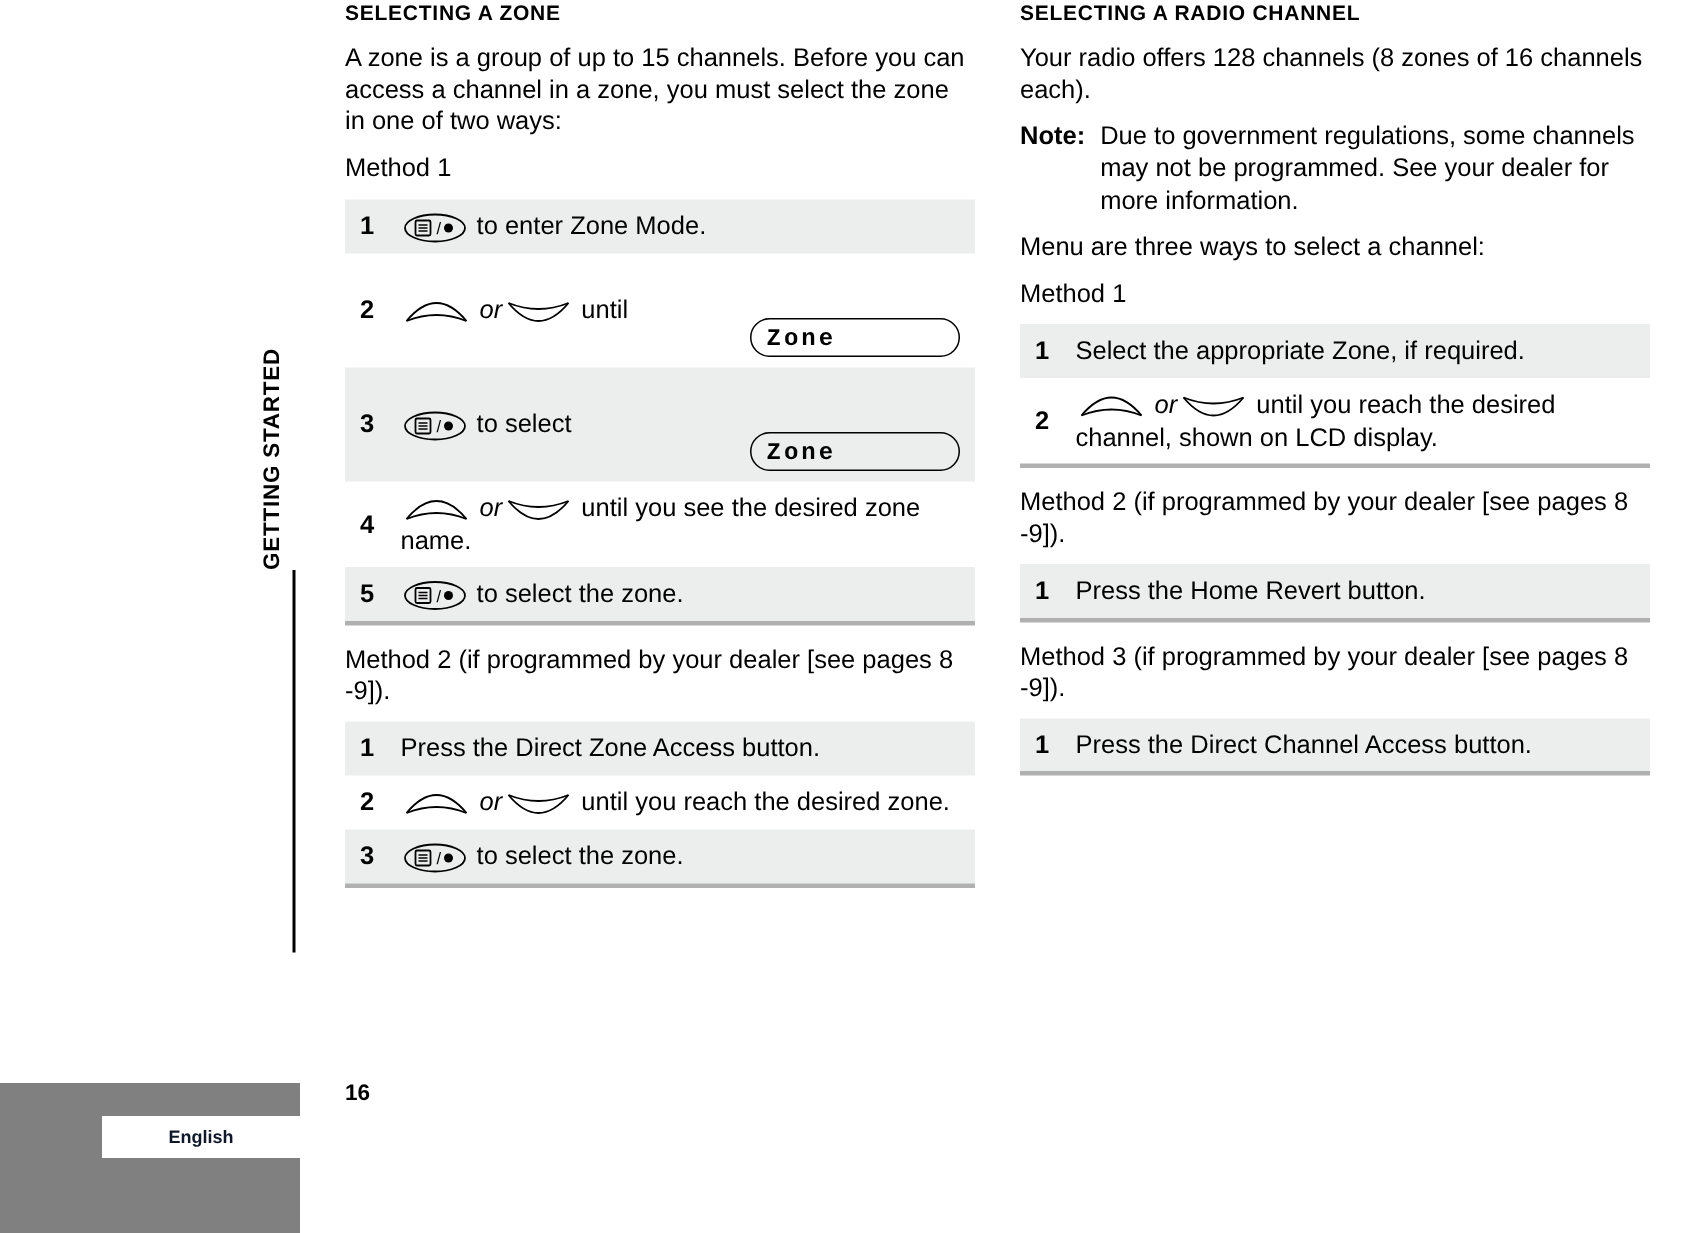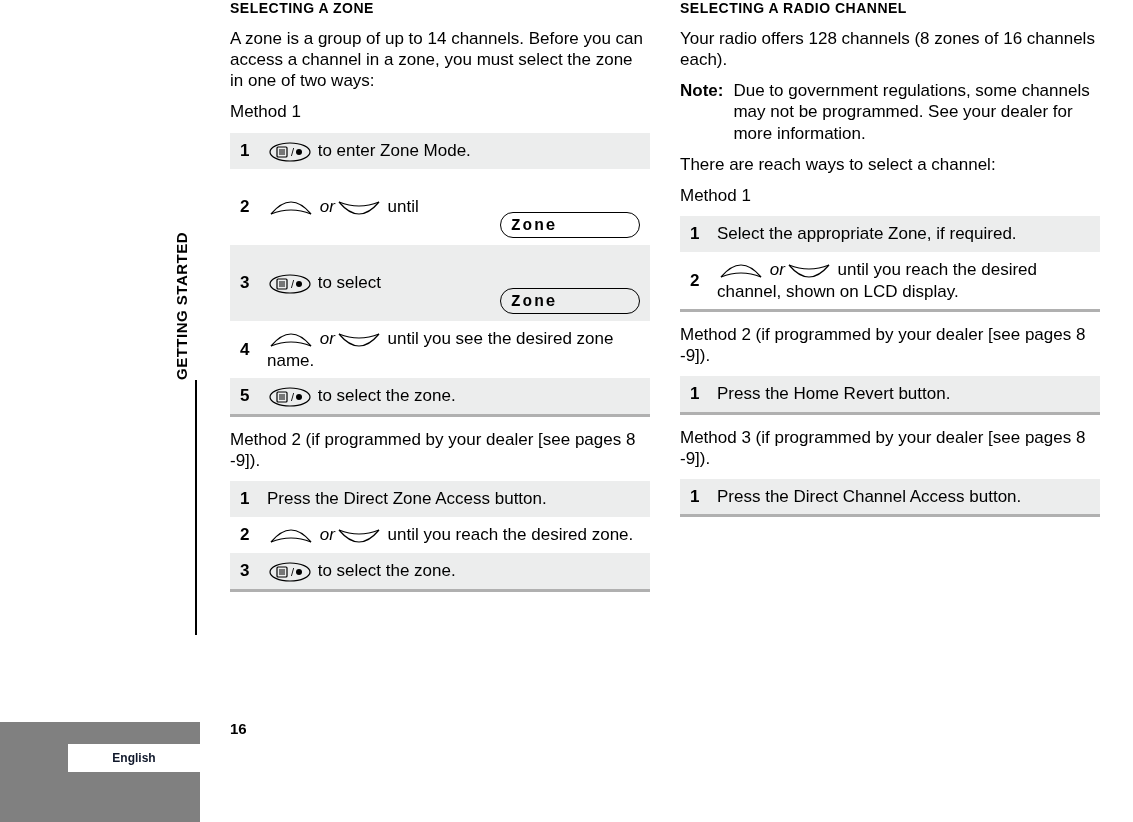--- a/index.html
+++ b/index.html
@@ -155,21 +155,21 @@
   <div class="tab-panel">
     <div class="tab-english">English</div>
   </div>
 
   <div class="side-label">GETTING STARTED</div>
 
   <div class="content">
 
     <div class="col">
       <h2>SELECTING A ZONE</h2>
-      <p>A zone is a group of up to 14 channels. Before you can access a channel in a zone, you must select the zone in one of two ways:</p>
+      <p>A zone is a group of up to 15 channels. Before you can access a channel in a zone, you must select the zone in one of two ways:</p>
       <p>Method 1</p>
 
       <div class="step-row shaded">
         <span class="step-num">1</span>
         <span class="step-text">
           <svg class="key" width="42" height="20">
               <use href="#key-menu"></use>
             </svg><span> to enter Zone Mode.</span>
         </span>
       </div>
@@ -244,21 +244,21 @@
 
     <div class="col">
       <h2>SELECTING A RADIO CHANNEL</h2>
       <p>Your radio offers 128 channels (8 zones of 16 channels each).</p>
 
       <div class="note-row">
         <span class="note-label">Note:</span>
         <span>Due to government regulations, some channels may not be programmed. See your dealer for more information.</span>
       </div>
 
-      <p>There are reach ways to select a channel:</p>
+      <p>Menu are three ways to select a channel:</p>
       <p>Method 1</p>
 
       <div class="step-row shaded">
         <span class="step-num">1</span>
         <span class="step-text">Select the appropriate Zone, if required.</span>
       </div>
       <div class="step-row">
         <span class="step-num">2</span>
         <span class="step-text">
           <svg class="key" width="44" height="20">

